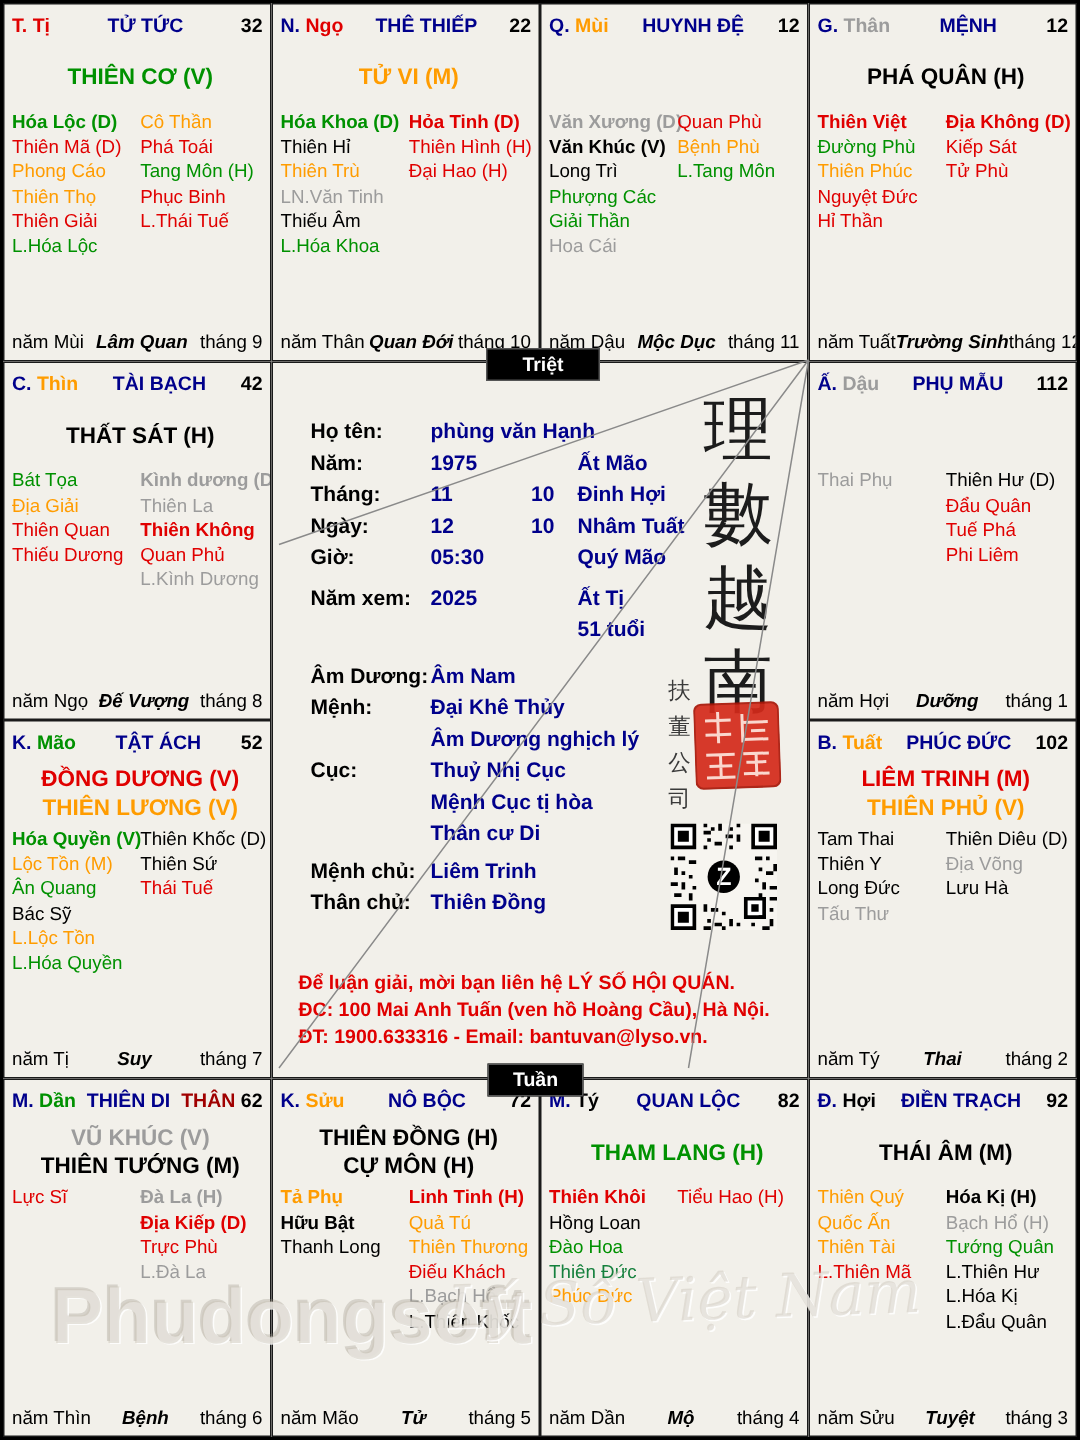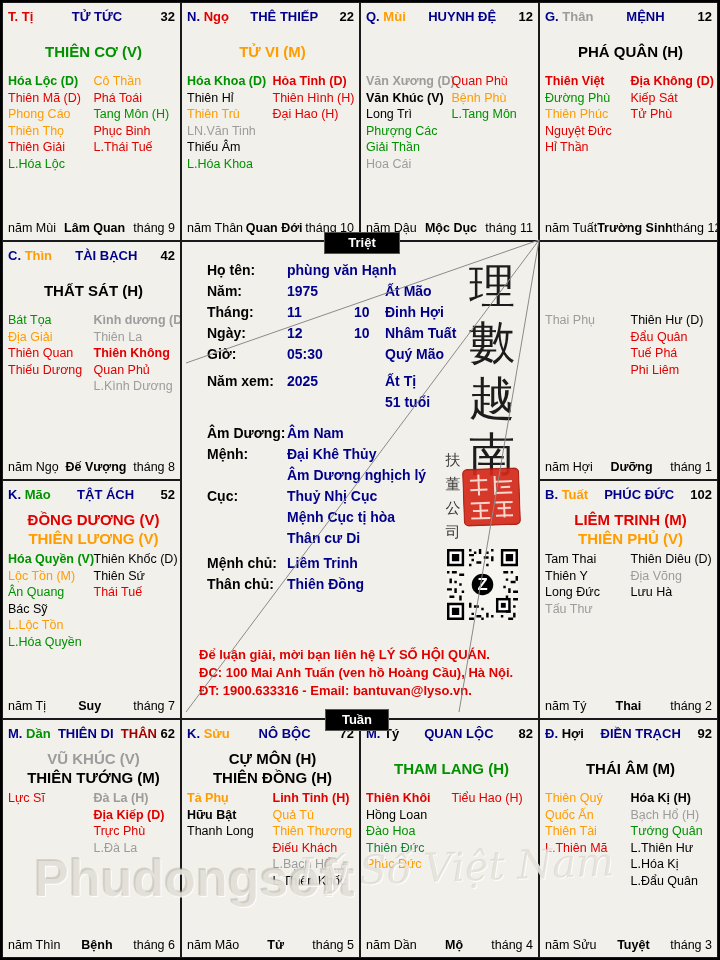--- a/index.html
+++ b/index.html
@@ -12,27 +12,27 @@
   .hdr .pal{flex:1 1 auto;text-align:center;color:#00008B;}
   .hdr .numwrap{flex:0 0 auto;color:#000;}
   .hdr .extra{color:#A00000;}
   .mains{position:absolute;top:26px;left:4px;right:0;height:44px;display:flex;flex-direction:column;justify-content:center;
          text-align:center;font-size:15px;font-weight:bold;line-height:19px;white-space:nowrap;}
   .cols{position:absolute;top:70px;left:5px;right:1px;display:flex;}
   .col{width:50%;}
   .star{font-size:12.5px;line-height:16.5px;white-space:nowrap;}
   .b{font-weight:bold;}
   .ftr{position:absolute;bottom:5px;left:5px;right:5px;display:flex;justify-content:space-between;font-size:12.5px;color:#000;white-space:nowrap;}
-  .ftr .stage{font-weight:bold;}
+  .ftr .stage{font-weight:bold;font-style:italic;}
   .badge{position:absolute;background:#000;color:#fff;font-size:13px;font-weight:bold;text-align:center;
          line-height:20px;height:20px;z-index:6;border:1px solid #555;box-sizing:content-box;}
   .badge.top{left:322px;top:230px;width:74px;}
   .badge.bottom{left:323px;top:707px;width:62px;}
   .lines{position:absolute;left:0;top:0;z-index:3;pointer-events:none;}
-  .info{position:absolute;left:0;top:20px;right:0;z-index:2;}
+  .info{position:absolute;left:0;top:37px;right:0;z-index:2;}
   .irow{position:relative;height:21px;}
   .irow span{position:absolute;top:0;white-space:nowrap;font-size:14px;font-weight:bold;}
   .irow .lb{left:25px;color:#000;}
   .irow .val{left:105px;color:#00008B;}
   .irow .ex{left:172px;color:#00008B;}
   .irow .can{left:203px;color:#00008B;}
   .contact{position:absolute;left:17px;top:404px;right:4px;color:#E00000;font-size:13px;font-weight:bold;line-height:18px;white-space:nowrap;z-index:4;}
   .callig{position:absolute;left:281px;top:16px;width:58px;text-align:center;font-family:"DejaVu Serif",serif;
           font-size:46px;line-height:56px;color:#1c1c1c;z-index:2;}
   .sealtext{position:absolute;left:261px;top:206px;width:20px;text-align:center;font-family:"DejaVu Serif",serif;
@@ -319,20 +319,25 @@
           <div class="star" style="color:#9C9C9C">L.Kình Dương</div>
         </div>
     </div>
     <div class="ftr">
       <span>năm Ngọ</span>
         <span class="stage">Đế Vượng</span>
         <span>tháng 8</span>
     </div>
     </div>
     <div class="cell" style="grid-area: 2 / 4;">
+      <div class="hdr">
+      <span class="br"><span style="color:#00008B">Ấ.</span> <span style="color:#9C9C9C">Dậu</span></span>
+      <span class="pal">PHỤ MẪU</span>
+      <span class="numwrap"><span class="num">112</span></span>
+    </div>
     <div class="mains"></div>
     <div class="cols">
       <div class="col">
           <div class="star" style="color:#9C9C9C">Thai Phụ</div>
         </div>
       <div class="col">
           <div class="star" style="color:#000000">Thiên Hư (D)</div>
           <div class="star" style="color:#E00000">Đẩu Quân</div>
           <div class="star" style="color:#E00000">Tuế Phá</div>
           <div class="star" style="color:#E00000">Phi Liêm</div>
@@ -431,22 +436,22 @@
         <span>tháng 6</span>
     </div>
     </div>
     <div class="cell" style="grid-area: 4 / 2;">
       <div class="hdr">
       <span class="br"><span style="color:#00008B">K.</span> <span style="color:#FF9C00">Sửu</span></span>
       <span class="pal">NÔ BỘC</span>
       <span class="numwrap"><span class="num">72</span></span>
     </div>
     <div class="mains">
+        <div style="color:#000000">THIÊN ĐỒNG (H)</div>
         <div style="color:#000000">CỰ MÔN (H)</div>
-        <div style="color:#000000">THIÊN ĐỒNG (H)</div>
       </div>
     <div class="cols">
       <div class="col">
           <div class="star b" style="color:#FF9C00">Tả Phụ</div>
           <div class="star b" style="color:#000000">Hữu Bật</div>
           <div class="star" style="color:#000000">Thanh Long</div>
         </div>
       <div class="col">
           <div class="star b" style="color:#E00000">Linh Tinh (H)</div>
           <div class="star" style="color:#FF9C00">Quả Tú</div>

